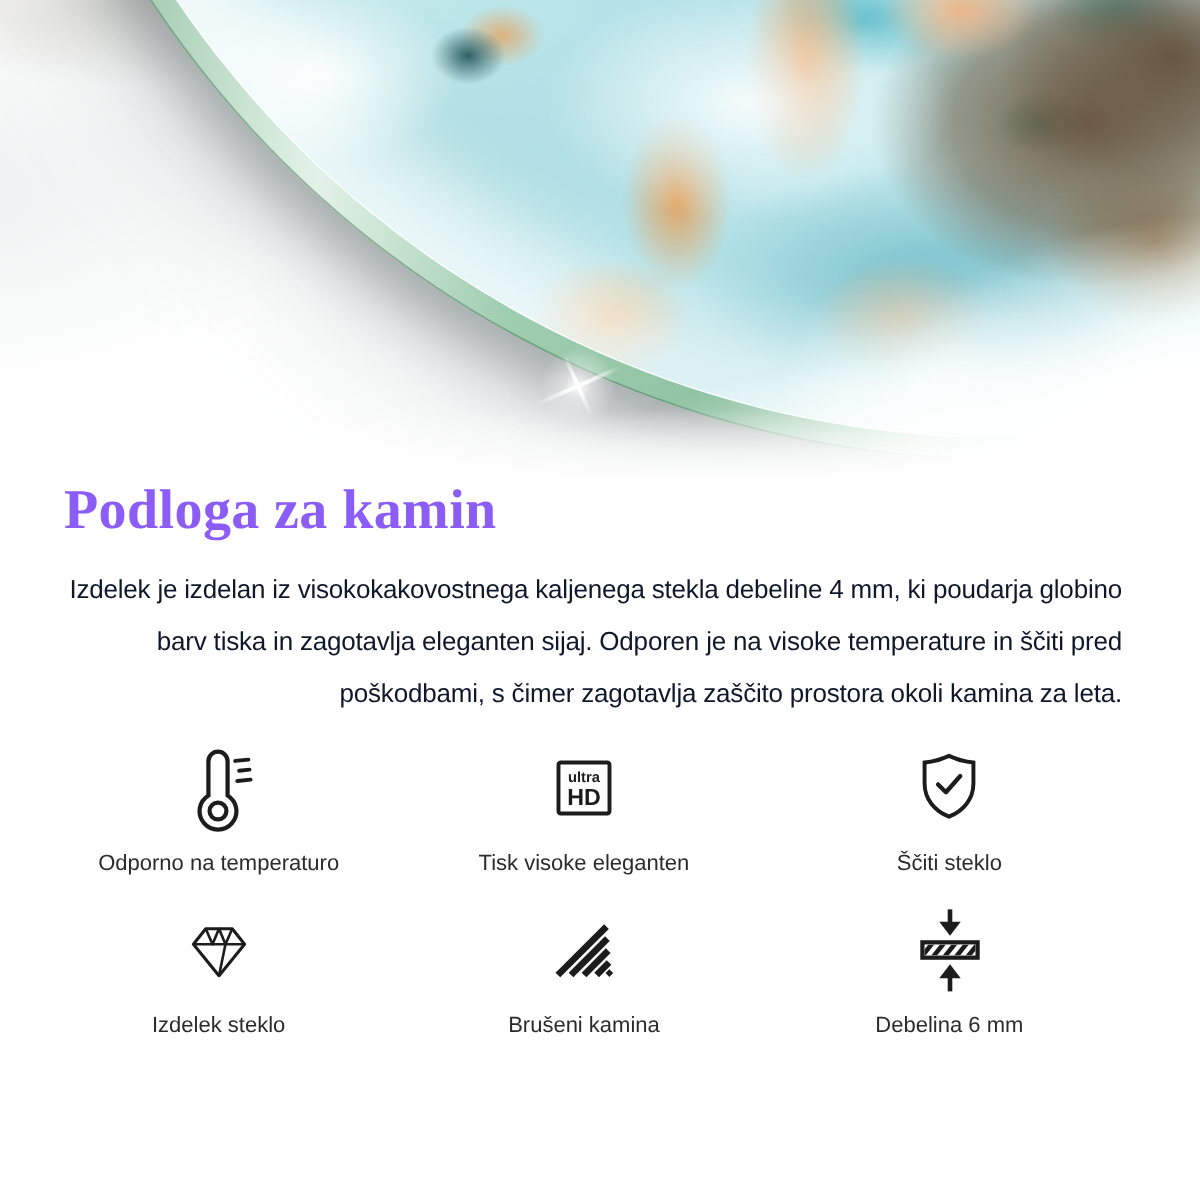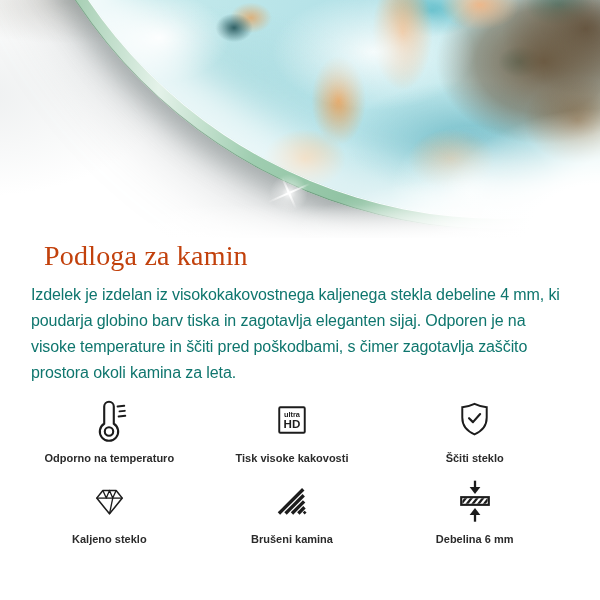--- a/index.html
+++ b/index.html
@@ -97,36 +97,37 @@
     width: 100%; height: 2px;
     margin-top: -1px;
     border-radius: 2px;
     background: linear-gradient(90deg, rgba(255,255,255,0) 0%, #fff 44%, #fff 56%, rgba(255,255,255,0) 100%);
   }
   .sparkle::after { transform: rotate(90deg) scaleX(0.72); }
 
   
   .intro { padding: 1px 30px 0 31px; }
   .title {
-    margin-left: 13px;
+    margin-left: 1px;
     font-family: "Liberation Serif", serif;
-    font-weight: 400;
+    font-weight: 700;
     font-size: 28px;
     line-height: 34px;
-    color: #c2410c;
+    color: #8b5cf6;
     letter-spacing: 0.2px;
   }
   .title-line { display: block; }
   .description {
     margin-top: 9px;
     max-width: 530px;
-    font-size: 16px;
+    font-size: 13px;
     line-height: 26px;
     letter-spacing: -0.1px;
-    color: #0f766e;
+    color: #0f172a;
+    text-align: right;
   }
 
   
   .features {
     display: grid;
     grid-template-columns: repeat(3, 1fr);
     row-gap: 12px;
     margin: 10px 34px 0 18px;
   }
   .feature {
@@ -140,21 +141,20 @@
     display: flex;
     align-items: center;
     justify-content: flex-start;
   }
   .icn svg { display: block; }
   .lbl {
     margin-top: 8px;
     font-size: 11px;
     line-height: 13px;
     color: #2b2b2b;
-    font-weight: bold;
   }
 </style>
 </head>
 <body>
 
 <div class="page">
 
   <header class="hero">
     <div class="glass">
       <div class="glass-art"></div>
@@ -188,21 +188,21 @@
     </div>
 
     <div class="feature">
       <div class="icn">
         <svg width="36" height="36" viewBox="0 0 48 48" fill="none">
           <rect x="7" y="7" width="34" height="34" rx="1.5" stroke="#1c1c1c" stroke-width="2.6"></rect>
           <text x="24" y="20" text-anchor="middle" font-family="Liberation Sans, sans-serif" font-size="9.8" font-weight="700" fill="#1c1c1c">ultra</text>
           <text x="24" y="35" text-anchor="middle" font-family="Liberation Sans, sans-serif" font-size="15.5" font-weight="700" fill="#1c1c1c">HD</text>
         </svg>
       </div>
-      <div class="lbl">Tisk visoke kakovosti</div>
+      <div class="lbl">Tisk visoke eleganten</div>
     </div>
 
     <div class="feature">
       <div class="icn">
         <svg width="41" height="41" viewBox="0 0 48 48" fill="none" stroke="#1c1c1c">
           <path stroke-width="2.3" d="M24 4.6 C28.6 6.8 33.4 8.1 38.3 8.5 V20.6 C38.3 30.2 32.2 36.9 24 40.2 C15.8 36.9 9.7 30.2 9.7 20.6 V8.5 C14.6 8.1 19.4 6.8 24 4.6 Z"></path>
           <path stroke-width="2.5" stroke-linecap="round" stroke-linejoin="round" d="M17.6 21.3 L22.2 25.9 L30.6 16.4"></path>
         </svg>
       </div>
       <div class="lbl">Ščiti steklo</div>
@@ -210,21 +210,21 @@
 
     <div class="feature">
       <div class="icn">
         <svg width="37" height="37" viewBox="0 0 48 48" fill="none" stroke="#1c1c1c" stroke-linejoin="round">
           <path stroke-width="2" d="M15.4 9.6 H32.6 L40.6 19.6 L24 40 L7.4 19.6 Z"></path>
           <path stroke-width="1.7" d="M7.4 19.6 H40.6"></path>
           <path stroke-width="1.7" d="M15.4 9.6 L19.8 19.6 L24 9.6 L28.2 19.6 L32.6 9.6"></path>
           <path stroke-width="1.7" d="M28.2 19.6 L24 40"></path>
         </svg>
       </div>
-      <div class="lbl">Kaljeno steklo</div>
+      <div class="lbl">Izdelek steklo</div>
     </div>
 
     <div class="feature">
       <div class="icn">
         <svg width="38" height="38" viewBox="0 0 48 48" fill="none" stroke="#1c1c1c" stroke-width="4.2">
           <path d="M7.5 39.8 L38.2 9.2"></path>
           <path d="M15.8 39.8 L38.8 16.8"></path>
           <path d="M24 39.8 L39.3 24.4"></path>
           <path d="M32 39.8 L39.8 31.9"></path>
           <path stroke-width="3.4" d="M38.8 39.8 L41.2 37.4"></path>

